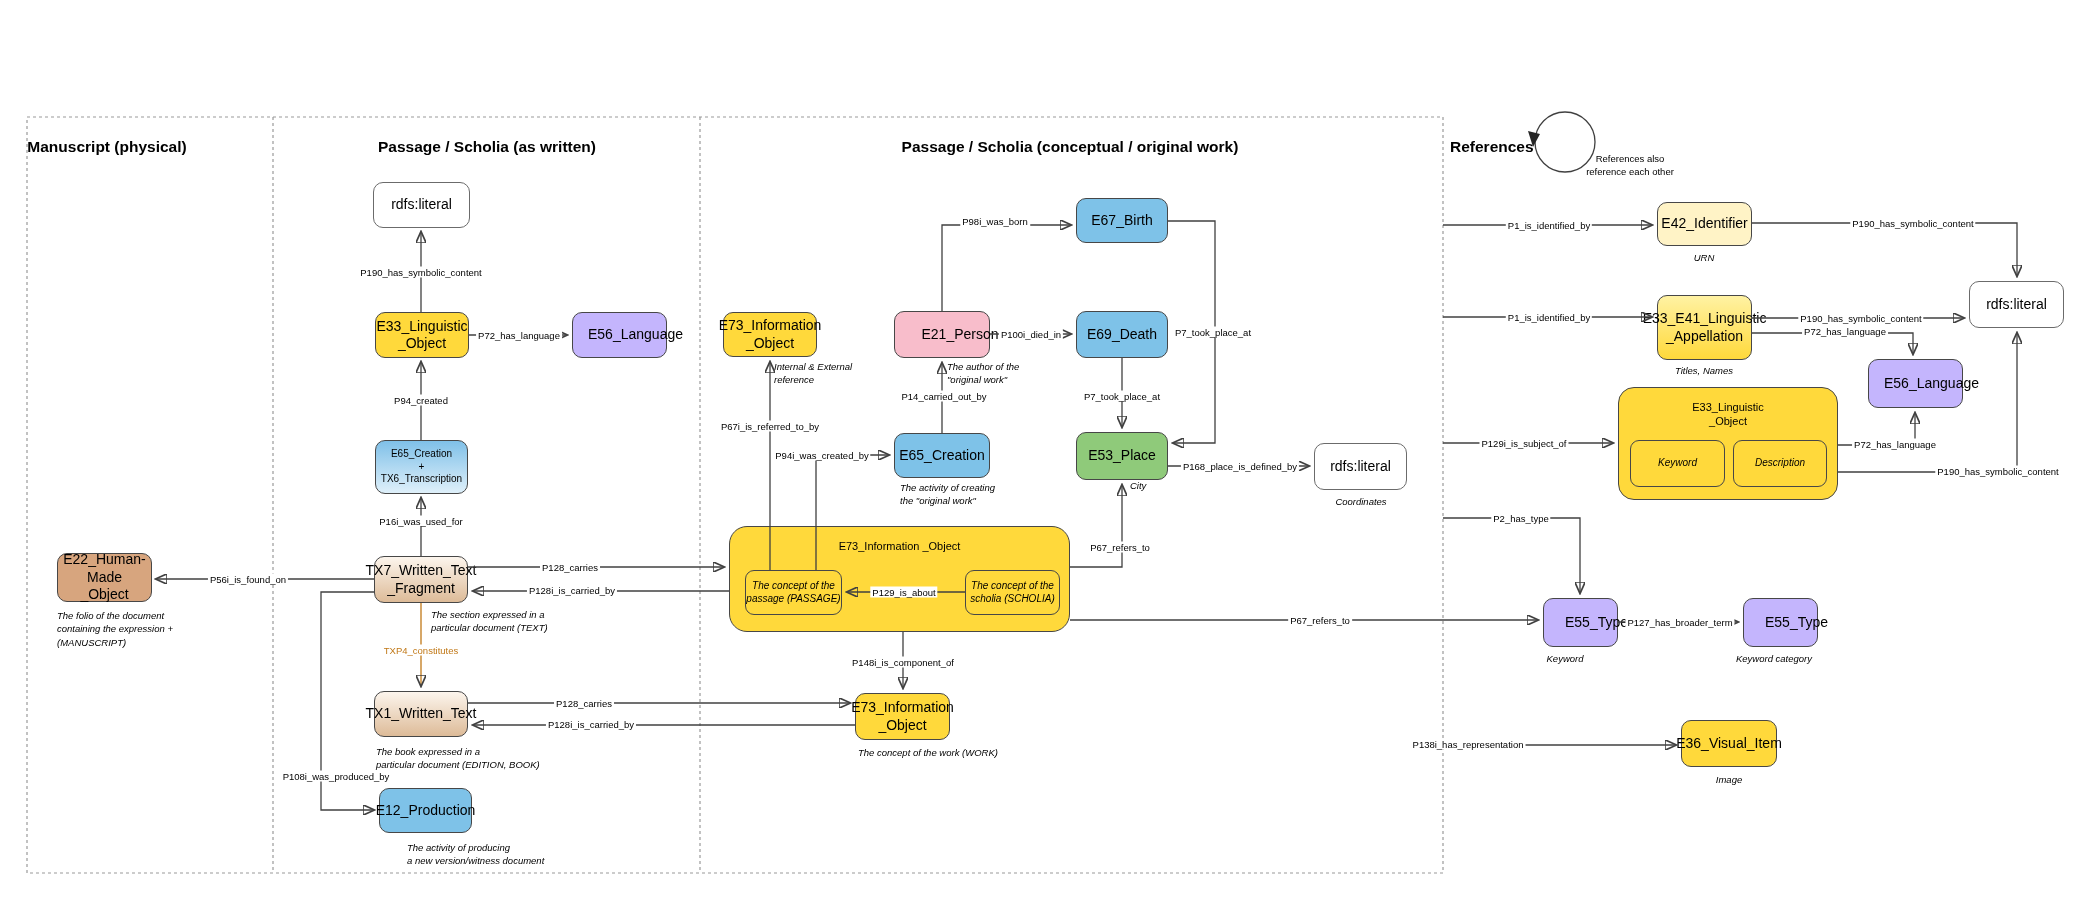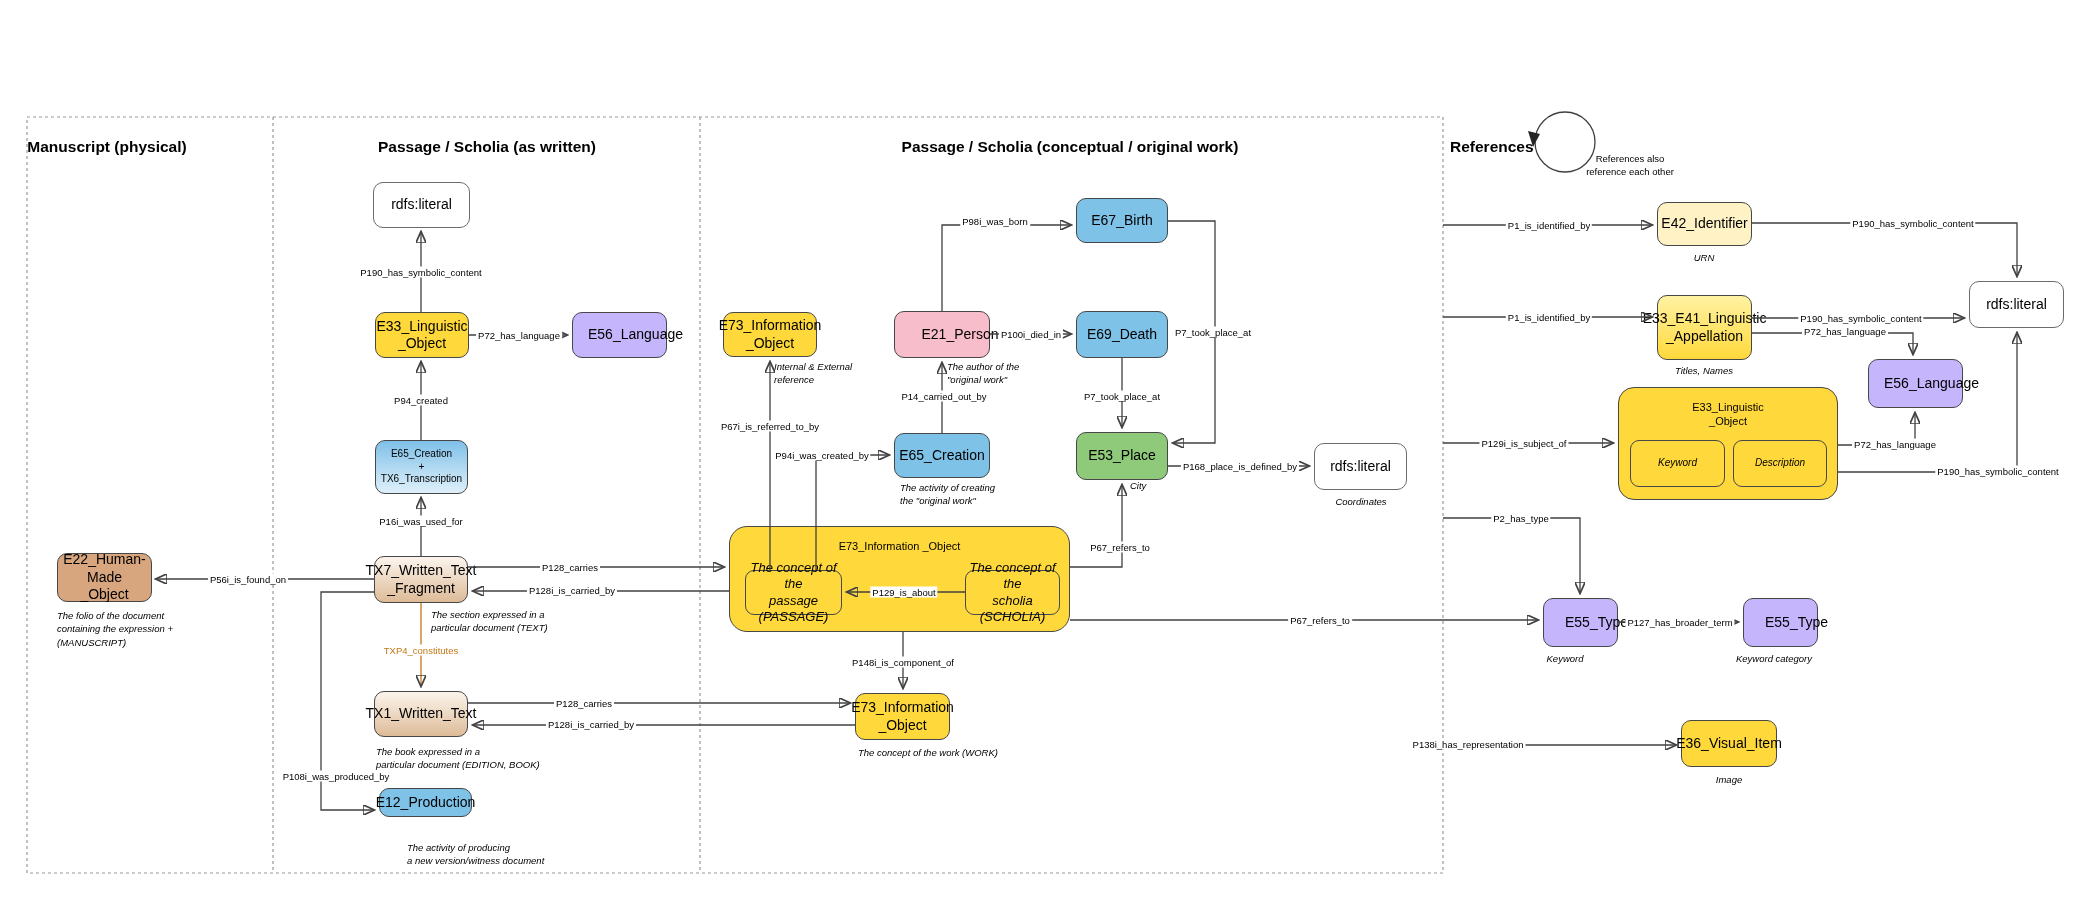--- a/index.html
+++ b/index.html
@@ -6,21 +6,21 @@
   #canvas{position:relative;width:2098px;height:908px;background:#fff;
           font-family:"Liberation Sans", sans-serif;color:#000;overflow:hidden;}
   .maintitle{position:absolute;left:37px;top:22px;font-weight:bold;font-size:23px;
              line-height:1.25;white-space:pre-line;z-index:2;}
   .sec{position:absolute;font-weight:bold;font-size:15.5px;z-index:2;white-space:nowrap;}
   .sec.center{transform:translateX(-50%);}
   .node{position:absolute;border:1.4px solid #474747;border-radius:10px;box-sizing:border-box;
         display:flex;align-items:center;justify-content:center;text-align:center;
         font-size:14px;line-height:1.25;white-space:pre-line;z-index:1;}
   .bigbox{align-items:flex-start;border-radius:18px;font-size:11px;padding-top:13px;}
-  .inner{z-index:2;font-style:italic;font-size:13px;border-radius:9px;}
+  .inner{z-index:2;font-style:italic;font-size:10px;border-radius:9px;}
   .yellow{background:#FFD93B;}
   .cream{background:#FFF3C6;}
   .ygrad{background:linear-gradient(180deg,#FFF2A3 0%,#FFD93B 100%);}
   .orange{background:#c4b5fd;padding-left:32px;}
   .blue{background:#7EC2E8;}
   .bluegrad{background:linear-gradient(180deg,#7FC0E8 0%,#DFF0FA 100%);}
   .pink{background:#F8BDCB;padding-left:36px;}
   .green{background:#8FCA7A;}
   .tan{background:#D7A57E;}
   .tangrad{background:linear-gradient(180deg,#FCF5ED 0%,#DDBB98 100%);}
@@ -63,21 +63,21 @@
   <div class="node bluegrad" style="left:375px;top:440px;width:93px;height:54px;font-size:10px;"><span>E65_Creation
 +
 TX6_Transcription</span></div>
   <div class="node tangrad" style="left:374px;top:556px;width:94px;height:47px;"><span>TX7_Written_Text
 _Fragment</span></div>
   <div class="cap" style="left:431px;top:608px;">The section expressed in a
 particular document (TEXT)</div>
   <div class="node tangrad" style="left:374px;top:691px;width:94px;height:46px;"><span>TX1_Written_Text</span></div>
   <div class="cap" style="left:376px;top:745px;">The book expressed in a
 particular document (EDITION, BOOK)</div>
-  <div class="node blue" style="left:379px;top:788px;width:93px;height:29px;"><span>E12_Production</span></div>
+  <div class="node blue" style="left:379px;top:788px;width:93px;height:45px;"><span>E12_Production</span></div>
   <div class="cap" style="left:407px;top:841px;">The activity of producing
 a new version/witness document</div>
 
   <div class="node yellow" style="left:723px;top:312px;width:94px;height:45px;"><span>E73_Information
 _Object</span></div>
   <div class="cap" style="left:774px;top:360px;">Internal &amp; External
 reference</div>
   <div class="node pink" style="left:894px;top:311px;width:96px;height:47px;"><span>E21_Person</span></div>
   <div class="cap" style="left:947px;top:360px;">The author of the
 "original work"</div>

